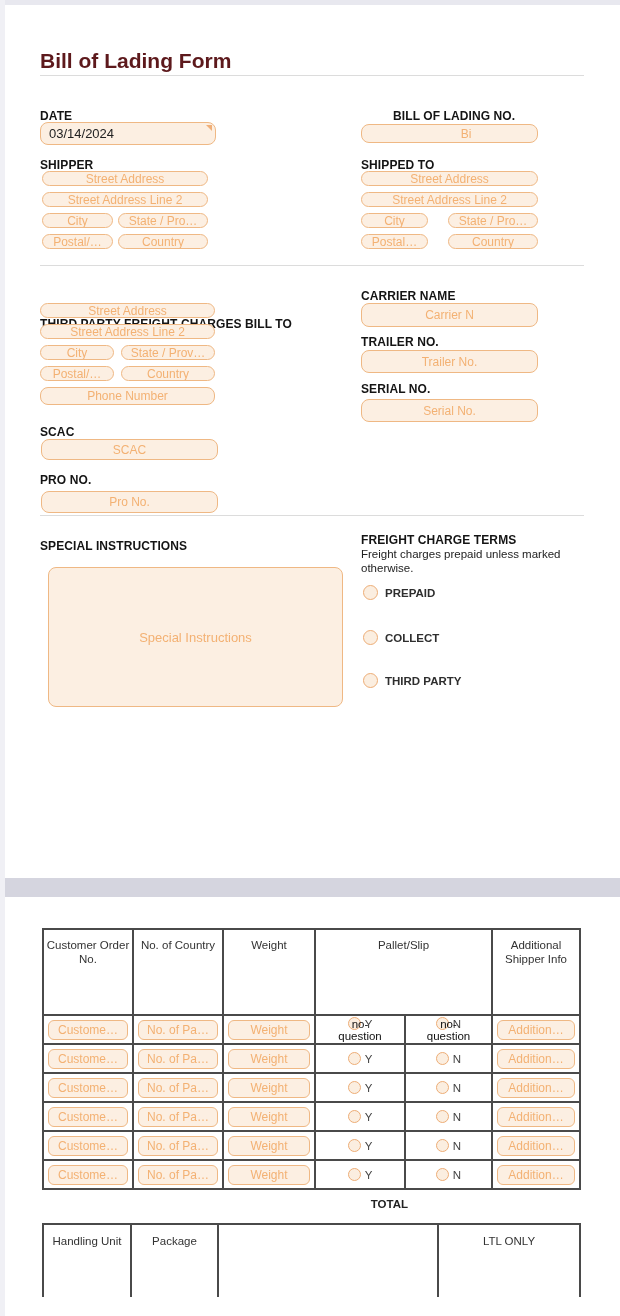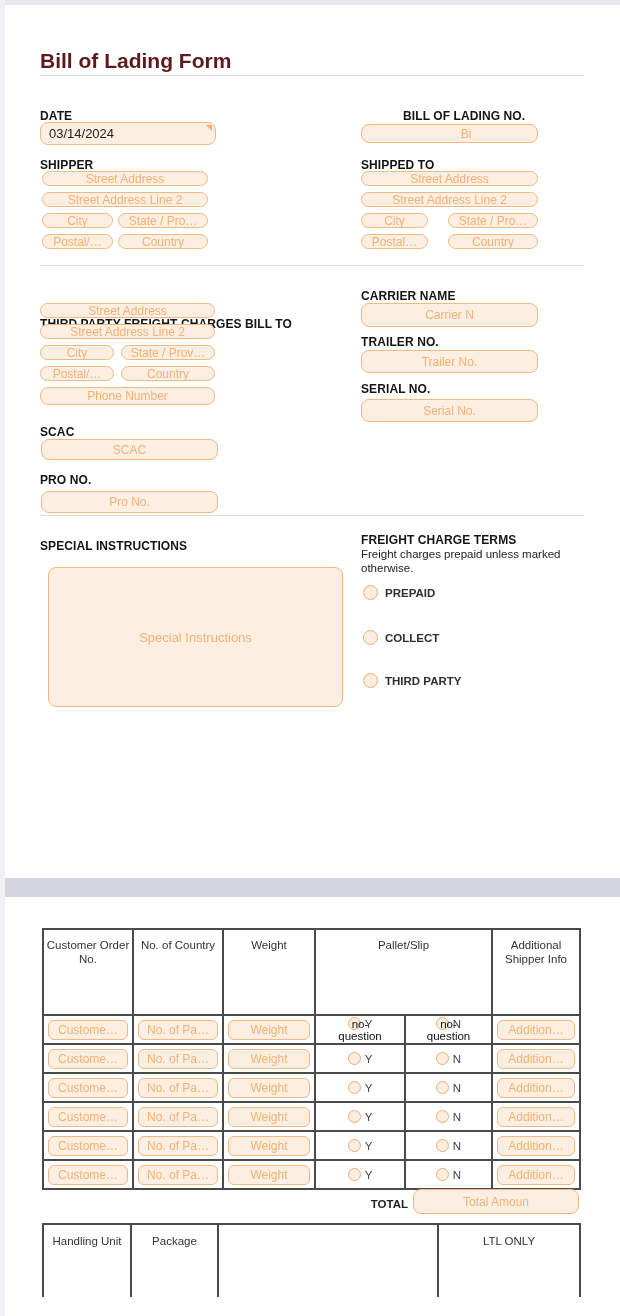--- a/index.html
+++ b/index.html
@@ -75,21 +75,21 @@
   <div class="page page1">
     <div class="abs title" style="left:40px; top:44px;">Bill of Lading Form</div>
     <div class="abs divider" style="top:70px;"></div>
 
     <div class="abs lbl" style="left:40px; top:104px;">DATE</div>
     <div class="abs" style="left:40px; top:117px; width:176px;">
       <input class="inp date" style="height: 23px;" value="03/14/2024">
       <span class="tri"></span>
     </div>
 
-    <div class="abs lbl" style="left:371px; top:104px;padding-left:32px;">BILL OF LADING NO.</div>
+    <div class="abs lbl" style="left:361px; top:104px;padding-left:32px;">BILL OF LADING NO.</div>
     <div class="abs" style="left:361px; top:119px; width:177px;">
       <input class="inp" style="height: 19px; padding-left: 36px;" placeholder="Bi">
     </div>
 
     <div class="abs lbl" style="left:40px; top:153px;">SHIPPER</div>
     <div class="abs addr" style="left:42px; top:166px; width:166px;">
       <input class="inp" placeholder="Street Address" style="">
       <input class="inp" placeholder="Street Address Line 2" style="">
       <div class="two">
         <input class="inp" style="width: 71px;" placeholder="City">
@@ -364,23 +364,20 @@
               </div>
             </td>
           <td>
               <input class="inp" placeholder="Addition…" style="">
             </td>
         </tr>
       </tbody>
     </table>
 
     <div class="abs total-label" style="left:352px; top:320px; width:56px; text-align:right;">TOTAL</div>
-    <div class="abs" style="left:413px; top:311px; width:166px;">
-      <input class="inp total-input" placeholder="Total Amoun" style="">
-    </div>
 
     <table class="grid t2 abs" style="left:42px; top:345px; width:537px;">
       <colgroup>
         <col style="width:88px">
           <col style="width:87px">
           <col style="width:220px">
           <col style="width:142px">
       </colgroup>
       <tbody>
           <tr>

